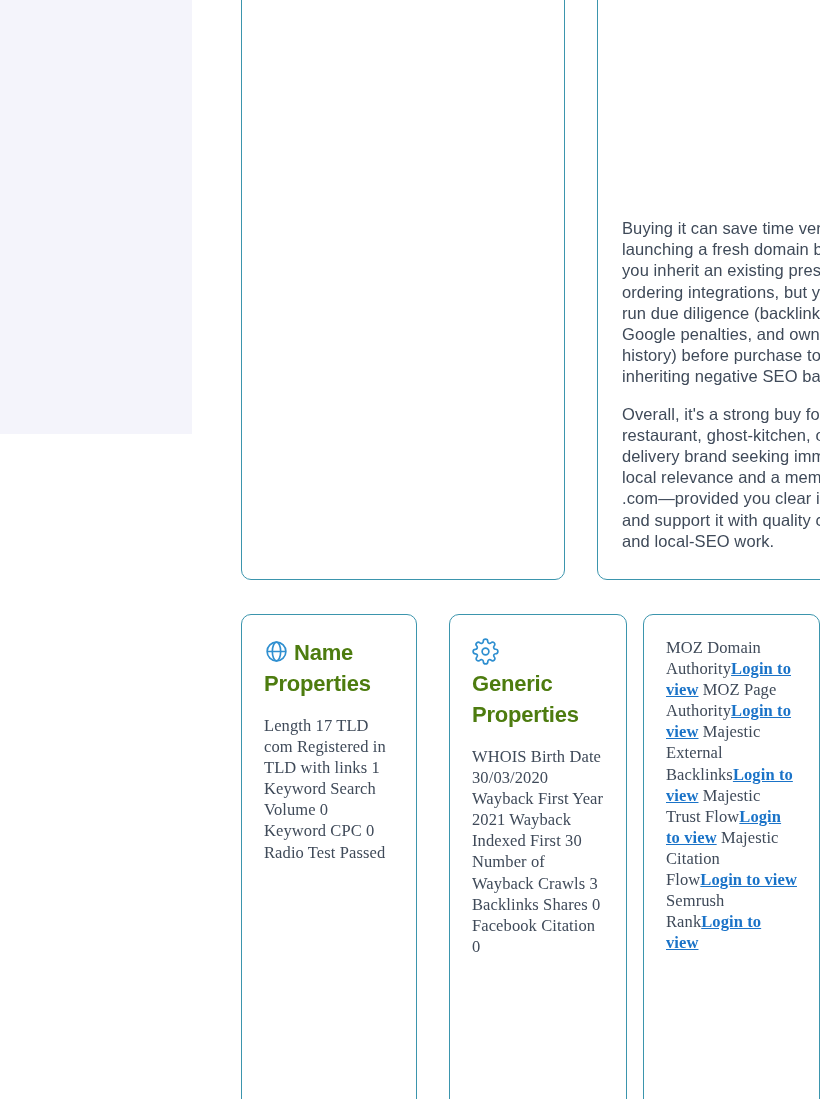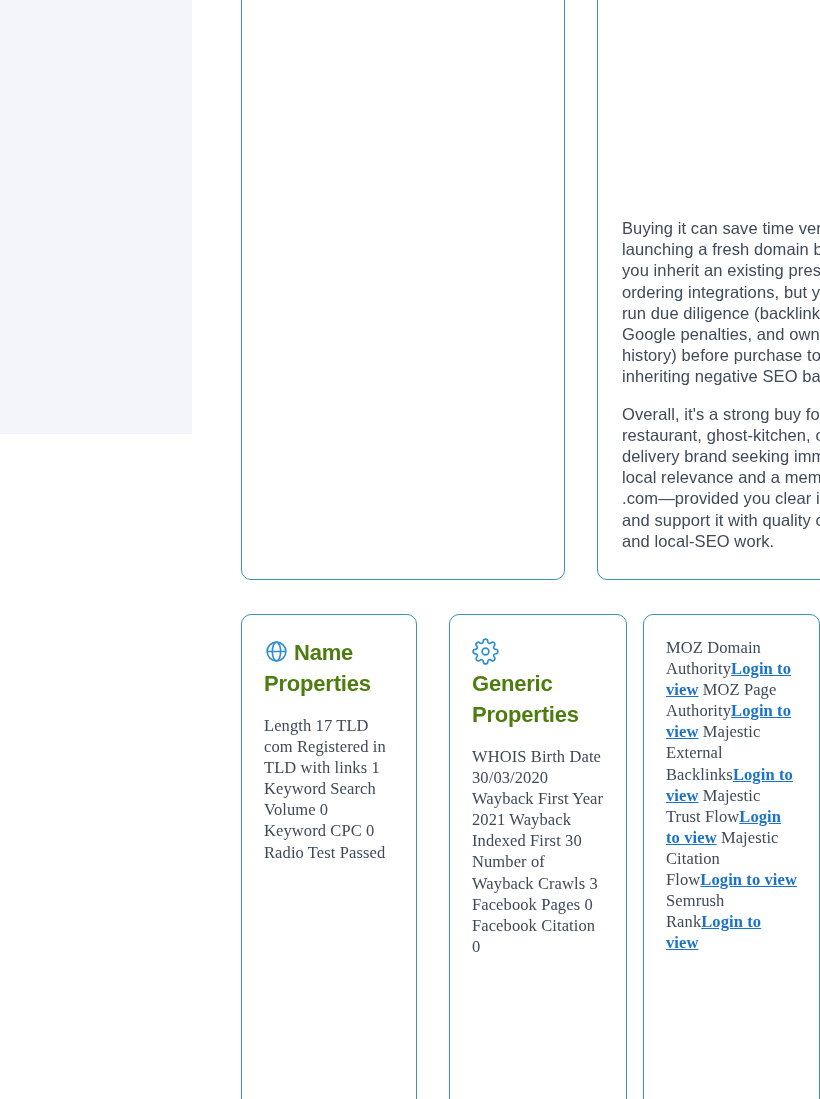--- a/index.html
+++ b/index.html
@@ -161,21 +161,21 @@
           <circle cx="12" cy="12" r="3"></circle>
           <path d="M19.4 15a1.65 1.65 0 0 0 .33 1.82l.06.06a2 2 0 1 1-2.83 2.83l-.06-.06a1.65 1.65 0 0 0-1.82-.33 1.65 1.65 0 0 0-1 1.51V21a2 2 0 1 1-4 0v-.09A1.65 1.65 0 0 0 9 19.4a1.65 1.65 0 0 0-1.82.33l-.06.06a2 2 0 1 1-2.83-2.83l.06-.06a1.65 1.65 0 0 0 .33-1.82 1.65 1.65 0 0 0-1.51-1H3a2 2 0 1 1 0-4h.09A1.65 1.65 0 0 0 4.6 9a1.65 1.65 0 0 0-.33-1.82l-.06-.06a2 2 0 1 1 2.83-2.83l.06.06A1.65 1.65 0 0 0 9 4.6a1.65 1.65 0 0 0 1-1.51V3a2 2 0 1 1 4 0v.09a1.65 1.65 0 0 0 1 1.51 1.65 1.65 0 0 0 1.82-.33l.06-.06a2 2 0 1 1 2.83 2.83l-.06.06A1.65 1.65 0 0 0 19.4 9v0a1.65 1.65 0 0 0 1.51 1H21a2 2 0 1 1 0 4h-.09a1.65 1.65 0 0 0-1.51 1z"></path>
         </svg>
       </span><br><span>Generic Properties</span>
     </div>
     <div class="prop-list">
       <span class="plabel">WHOIS Birth Date </span><span class="pval">30/03/2020</span>
       <span class="plabel">Wayback First Year </span><span class="pval">2021</span>
       <span class="plabel">Wayback Indexed First </span><span class="pval">30</span>
       <span class="plabel">Number of Wayback Crawls </span><span class="pval">3</span>
-      <span class="plabel">Facebook Pages </span><span class="pval">0</span>
+      <span class="plabel">Backlinks Shares </span><span class="pval">0</span>
       <span class="plabel">Facebook Citation </span><span class="pval">0</span>
     </div>
   </div>
 
   <div class="card card-prop card-prop-3">
     <div class="prop-list">
       <span class="plabel">MOZ Domain Authority</span><a href="#" class="login-link">Login to view</a>
       <span class="plabel">MOZ Page Authority</span><a href="#" class="login-link">Login to view</a>
       <span class="plabel">Majestic External Backlinks</span><a href="#" class="login-link">Login to view</a>
       <span class="plabel">Majestic Trust Flow</span><a href="#" class="login-link">Login to view</a>

